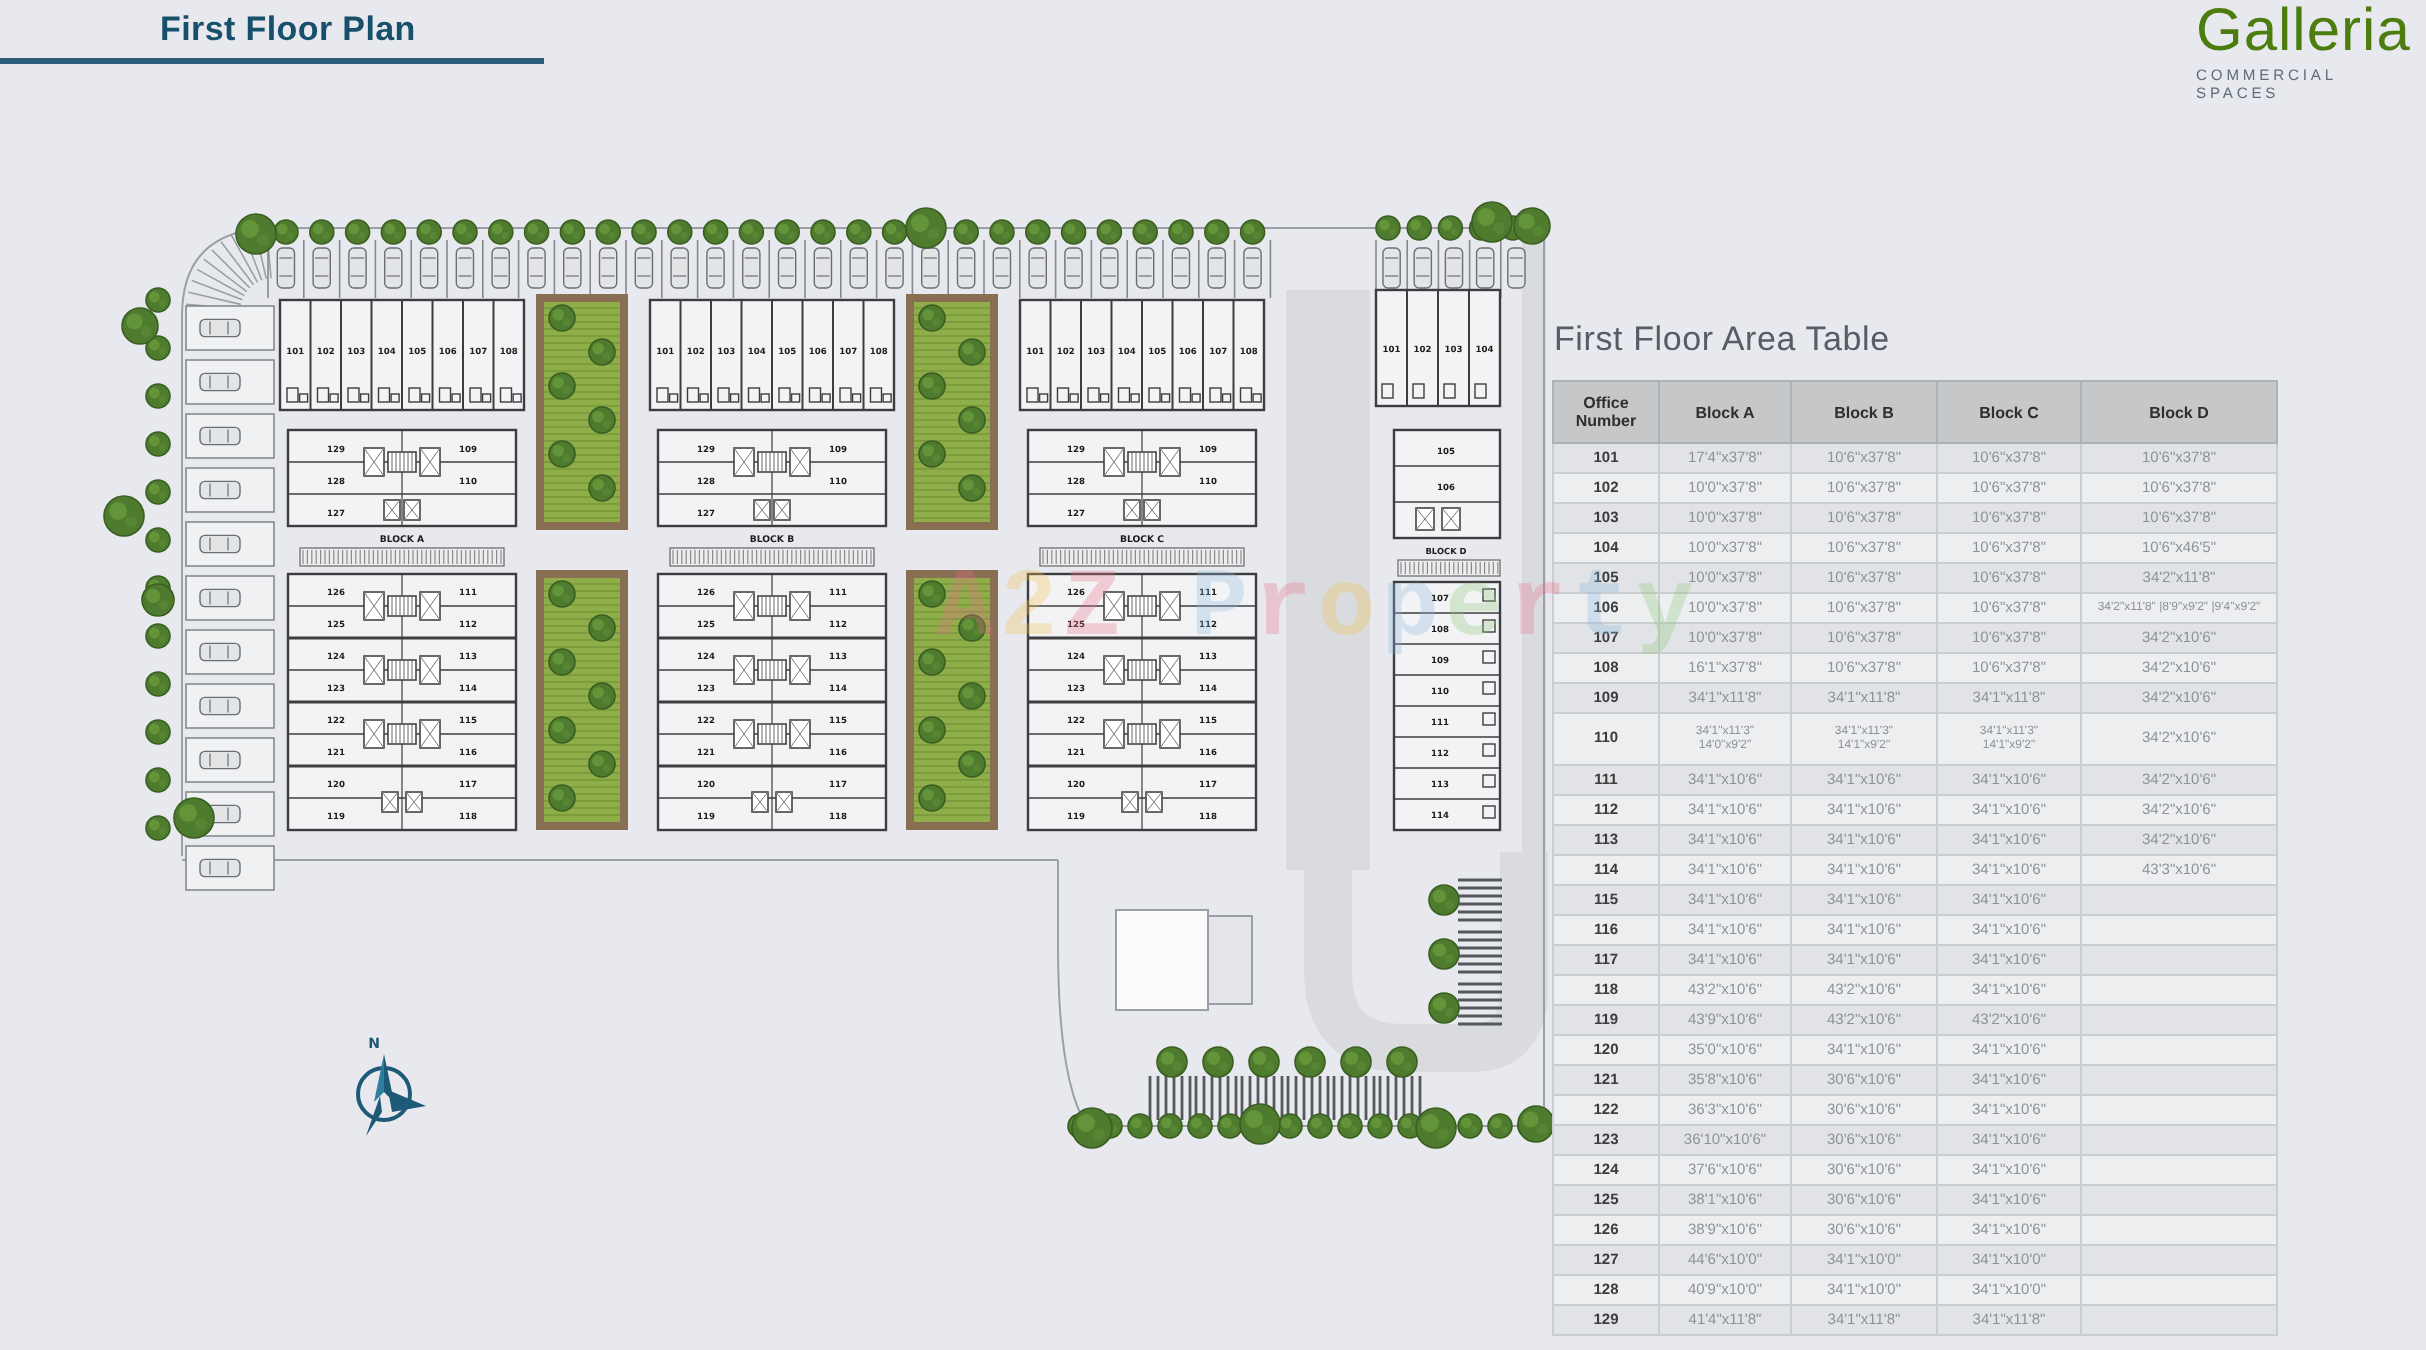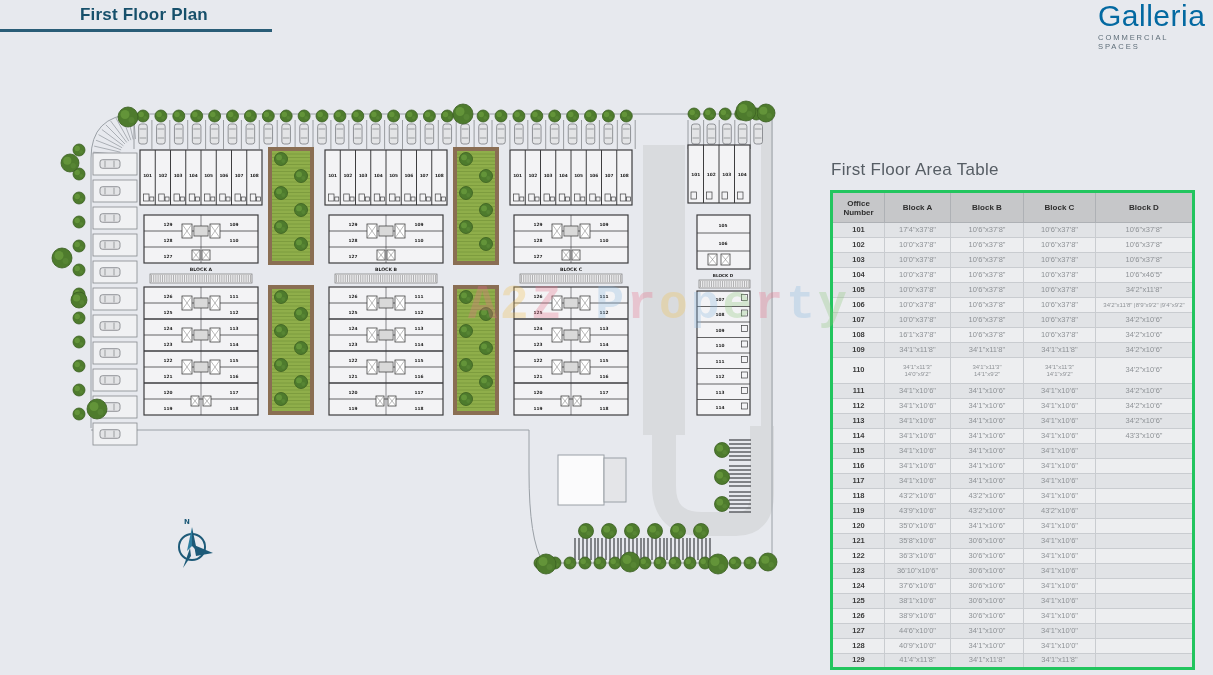--- a/index.html
+++ b/index.html
@@ -15,35 +15,35 @@
     font-size:17px; font-weight:bold; color:#17506b; letter-spacing:.2px;
   }
   .title-rule {
     position:absolute; left:0; top:29px; width:272px; height:3px; background:#2a5d77;
   }
   
   .logo { position:absolute; left:1098px; top:4px; width:112px; z-index:2; }
   .logo-top { display:flex; align-items:flex-end; }
   .logo-brand { font-size:14px; font-weight:bold; color:#1d3c55; margin:0 2px 2px 10px; }
   .logo-icon { width:36px; height:44px; margin-left:2px; }
-  .logo-name { font-size:30px; font-weight:400; color:#0369a1; letter-spacing:.5px; line-height:28px; margin-top:-2px; }
+  .logo-name { font-size:30px; font-weight:400; color:#4d7c0f; letter-spacing:.5px; line-height:28px; margin-top:-2px; }
   .logo-tagline { font-size:7.6px; color:#5e6d78; letter-spacing:1.9px; margin-top:3px; }
   
   #plan-svg { position:absolute; left:0; top:0; z-index:0; }
   
   .watermark {
     position:absolute; left:468px; top:278px; z-index:5;
     font-family:Liberation Mono, monospace; font-weight:bold;
     font-size:48px; letter-spacing:3px; white-space:nowrap;
     opacity:.30; pointer-events:none; user-select:none;text-align:right;
   }
   
-  .area-panel { position:absolute; left:830px; top:160px; width:291px; z-index:1; }
+  .area-panel { position:absolute; left:776px; top:160px; width:291px; z-index:1; }
   .area-title { font-size:17px; font-weight:400; color:#565d64; margin:0 0 10px 1px; letter-spacing:.3px; }
-  table.area { border-collapse:collapse; table-layout:fixed; width:362px; border:3px solid #22c55e; }
+  table.area { border-collapse:collapse; table-layout:fixed; width:362px; border:1px solid #22c55e; }
   table.area th {
     background:#c6c7c9; color:#2f2f2f; font-size:8px; font-weight:bold;
     height:31px; border:1px solid #aeb1b5; text-align:center; padding:0 2px;
   }
   table.area td {
     font-size:7.5px; color:#8e9296; text-align:center; vertical-align:middle;
     height:15px; border:1px solid #c9ccd0; padding:0 1px; white-space:pre-line;
     overflow:hidden; line-height:1.15;
   }
   table.area td.office { font-weight:bold; color:#3c3c3c; }

